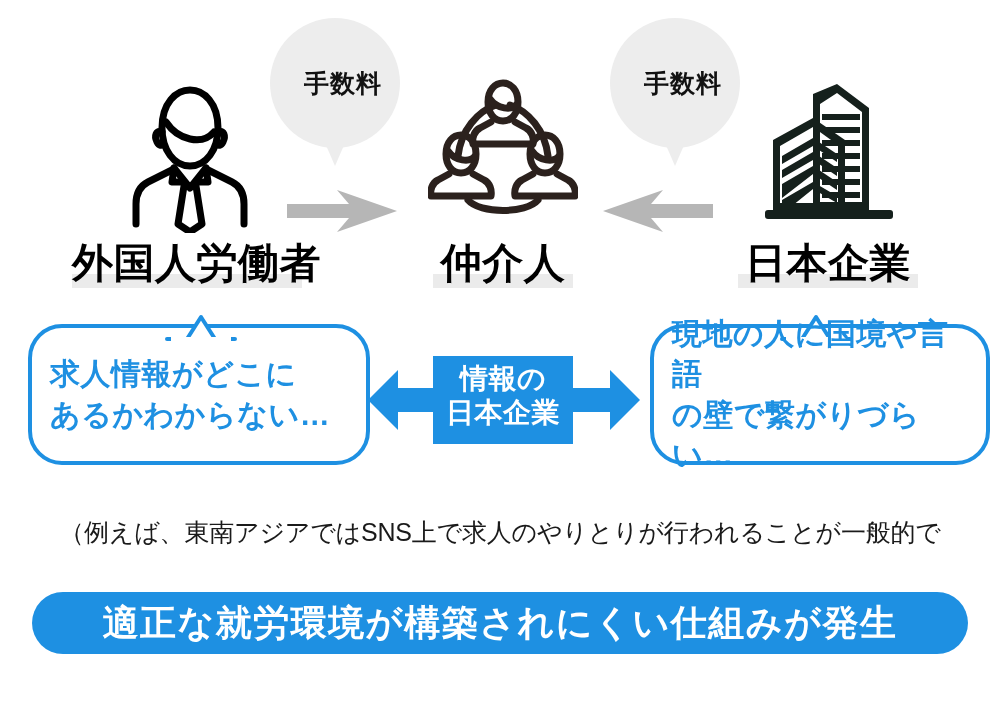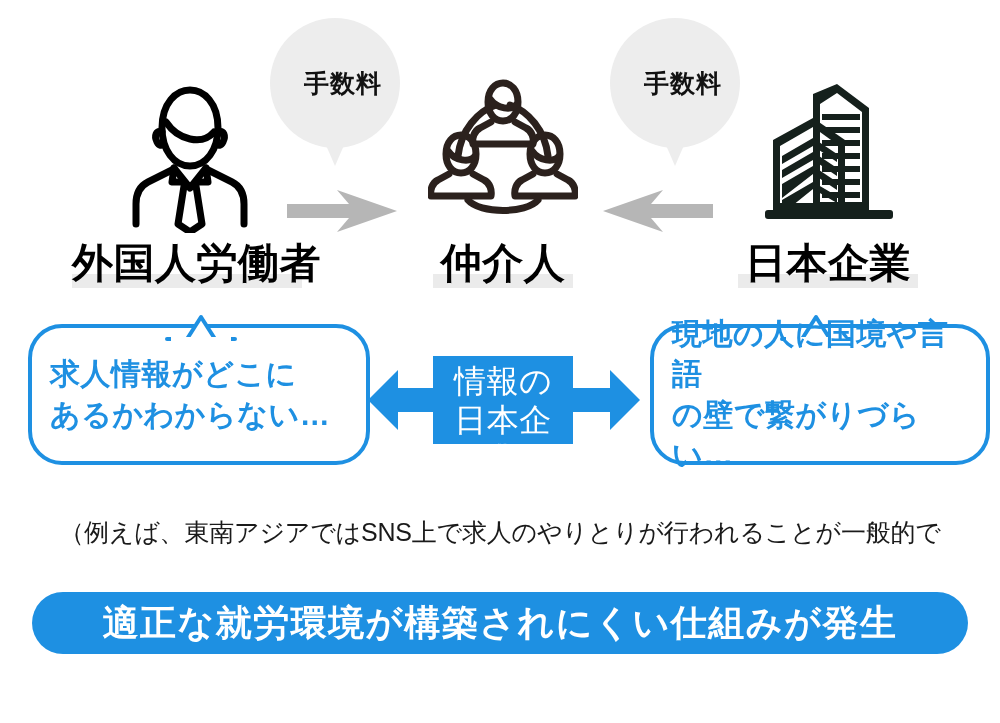--- a/index.html
+++ b/index.html
@@ -127,27 +127,27 @@
     top: 0;
     width: 72px;
     height: 32px;
   }
 
   
   .center-box {
     position: absolute;
     background: #1e90e2;
     color: #ffffff;
-    font-weight: 400;
-    font-size: 32px;
+    font-weight: 700;
+    font-size: 28px;
     line-height: 1.22;
     letter-spacing: 0.5px;
     display: flex;
     flex-direction: column;
-    justify-content: space-between;
+    justify-content: flex-start;
     align-items: center;
     text-align: center;
     padding: 6px 10px;
     box-sizing: border-box;
   }
 
   
   .note {
     position: absolute;
     left: 0;

